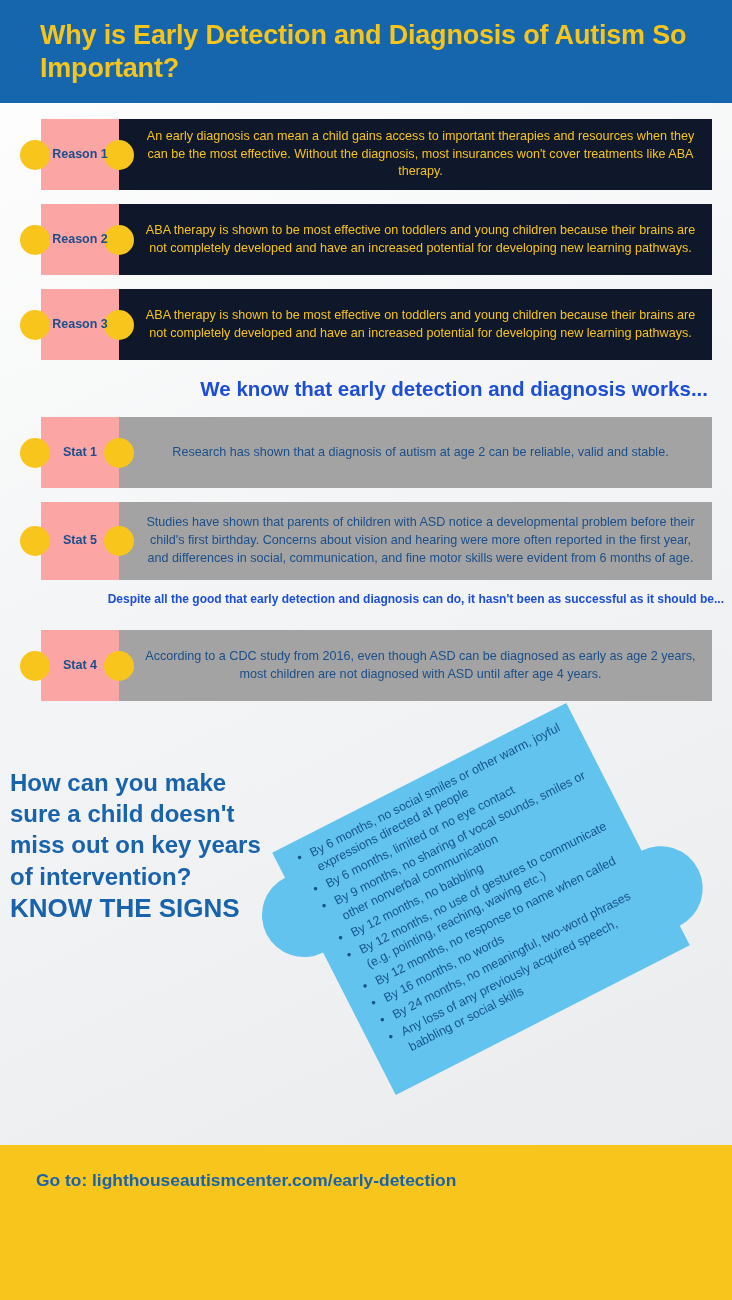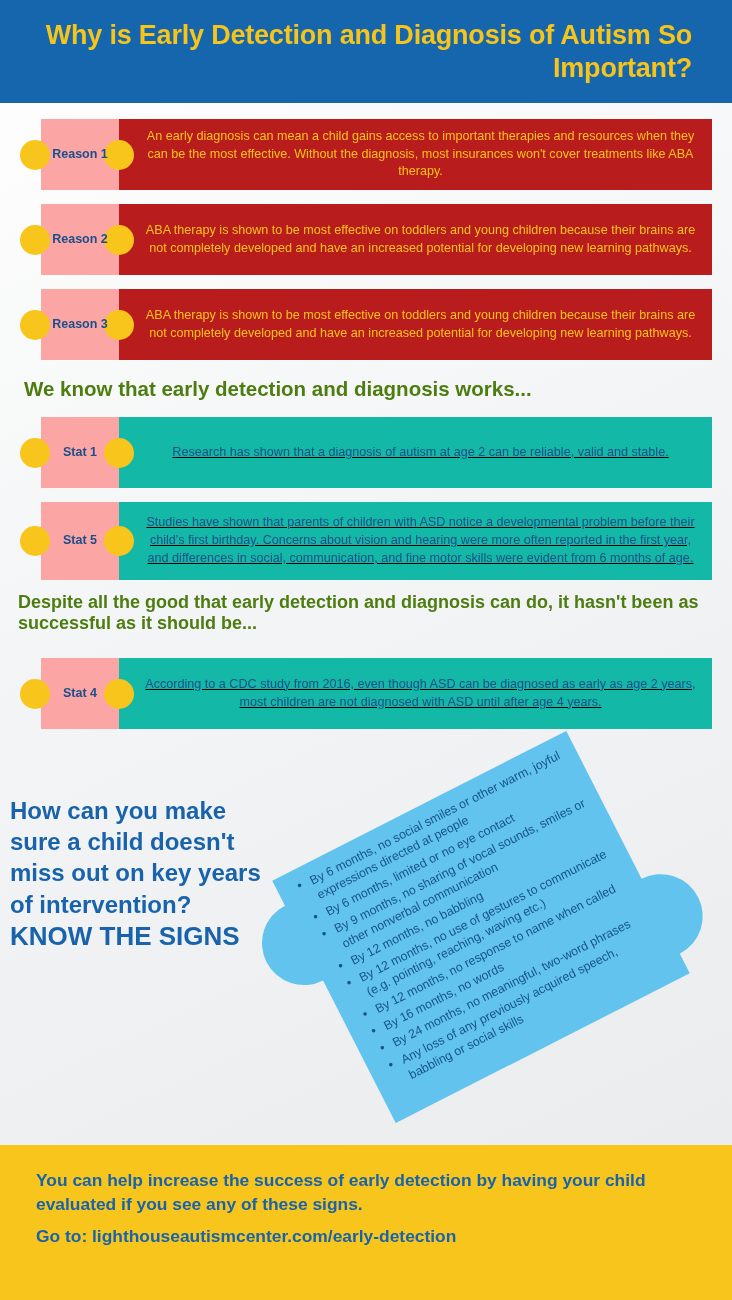--- a/index.html
+++ b/index.html
@@ -24,21 +24,21 @@
     display: flex;
     align-items: center;
     justify-content: center;
     padding: 0 40px;
   }
   .header-title {
     color: #f6c41b;
     font-size: 27px;
     font-weight: bold;
     line-height: 1.22;
-    text-align: right;
+    text-align: left;
     letter-spacing: -0.2px;
   }
 
   
   .rows {
     padding: 0;
   }
   .puzzle-row {
     position: relative;
     margin: 0 20px 0 41px;
@@ -96,44 +96,44 @@
 
   .panel {
     flex: 1 1 auto;
     display: flex;
     align-items: center;
     justify-content: center;
     padding: 6px 16px 6px 26px;
     position: relative;
     z-index: 1;
   }
-  .panel-blue  { background: #b91c1c; }
-  .panel-green { background: #14b8a6; text-decoration: underline; }
+  .panel-blue  { background: #0f172a; }
+  .panel-green { background: #a3a3a3; }
 
   .panel-text {
     font-size: 12.6px;
     line-height: 1.42;
     text-align: center;
     max-width: 560px;
   }
   .panel-blue .panel-text  { color: #f6c41b; }
   .panel-green .panel-text { color: #1b4f8a; }
 
   .row-gap-sm { height: 14px; }
   .row-gap-md { height: 16px; }
 
   
   .headline {
-    text-align: left;
-    color: #4d7c0f;
+    text-align: right;
+    color: #1d4ed8;
     font-weight: bold;
     padding: 17px 24px 16px 24px;
   }
   .headline-lg { font-size: 20.5px; }
-  .headline-sm { font-size: 18px; padding: 12px 18px 10px 18px; }
+  .headline-sm { font-size: 12px; padding: 12px 8px 10px 18px; }
 
   
   .signs-section {
     position: relative;
     height: 365px;
     margin-top: 6px;
   }
 
   .signs-question {
     position: absolute;
@@ -347,15 +347,14 @@
         <li>By 16 months, no words</li>
         <li>By 24 months, no meaningful, two-word phrases</li>
         <li>Any loss of any previously acquired speech, babbling or social skills</li>
       </ul>
     </div>
   </div>
 
 </div>
 
 <div class="footer">
-  <div class="footer-line footer-block">You can help increase the success of early detection by having your child evaluated if you see any of these signs.</div>
   <div class="footer-line">Go to: lighthouseautismcenter.com/early-detection</div>
 </div>
 
 </body></html>

